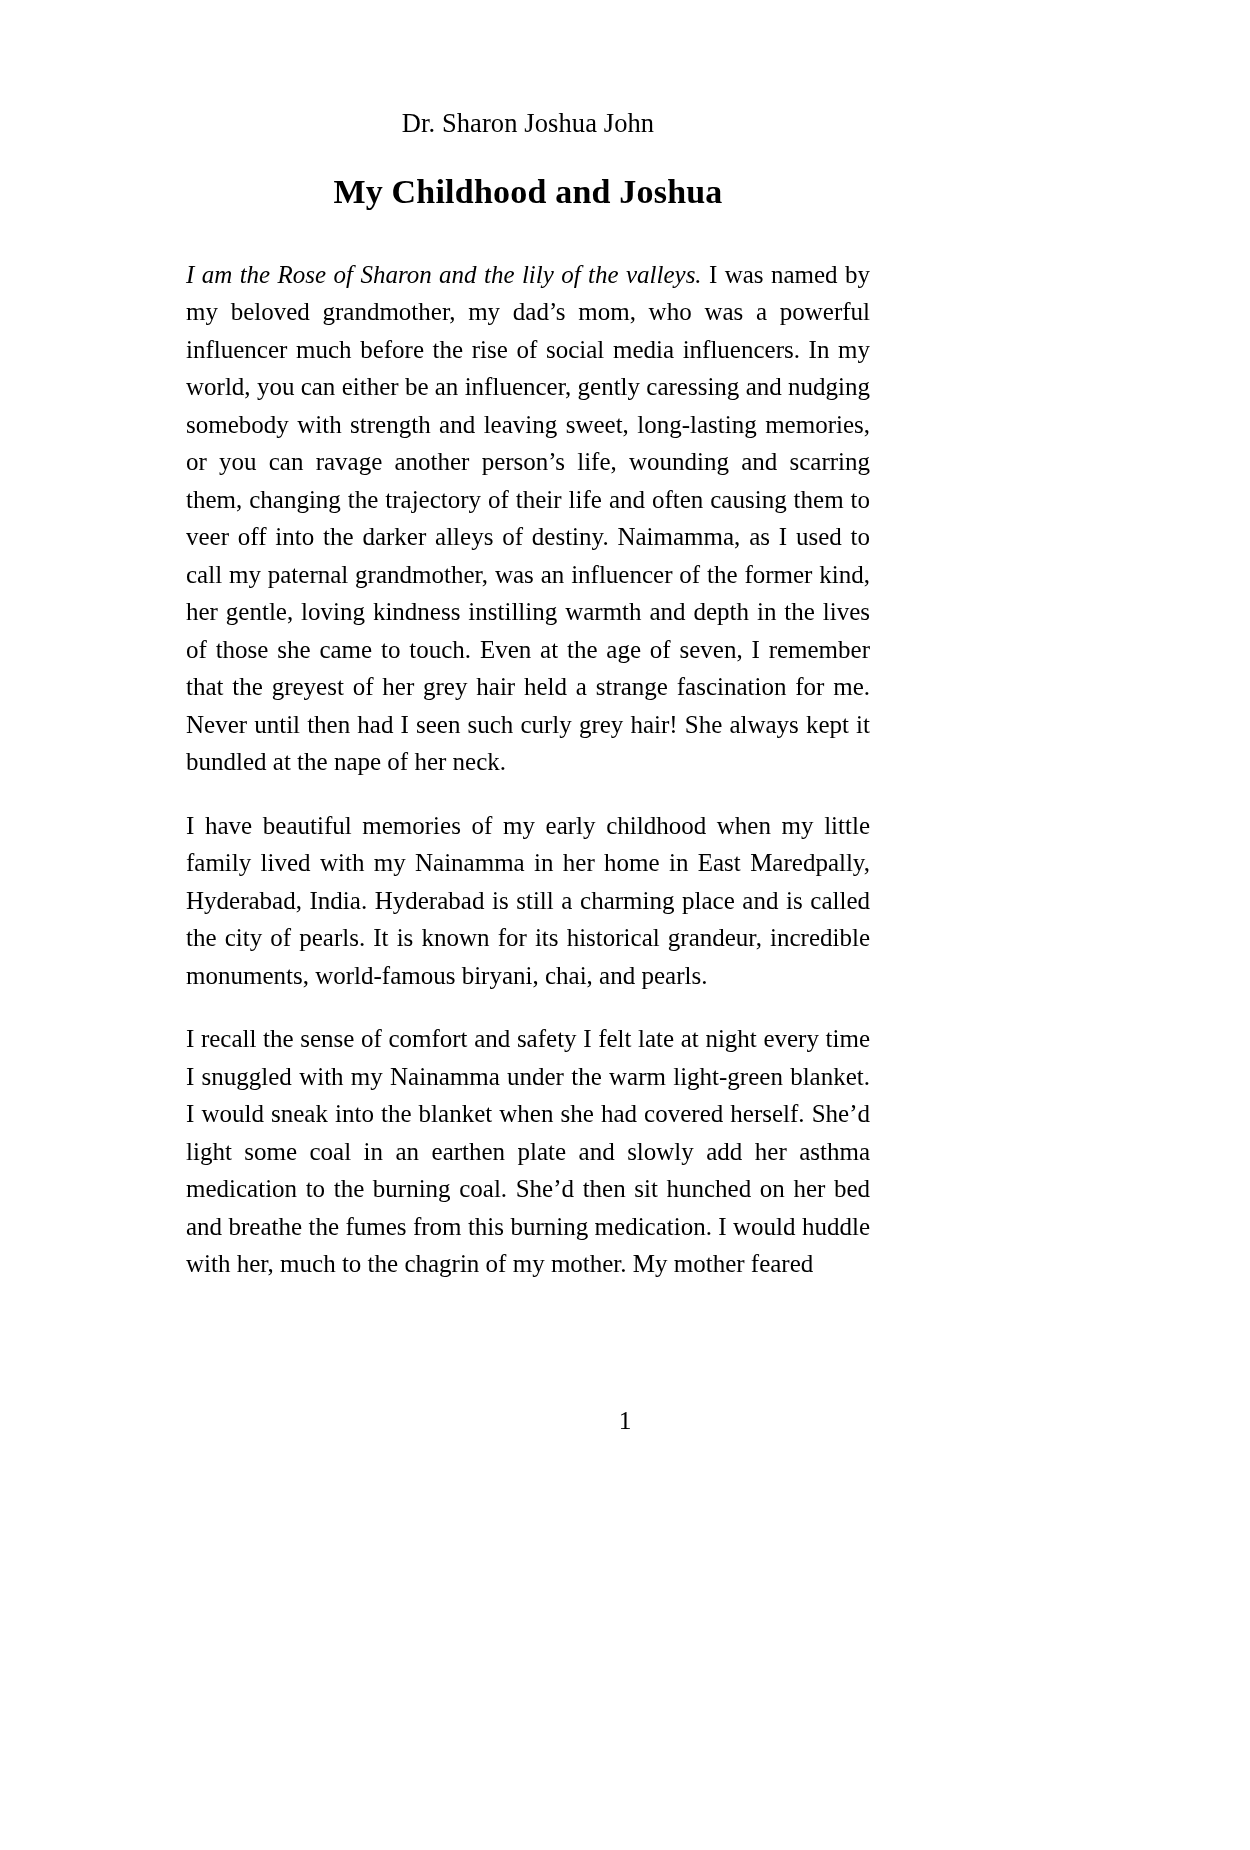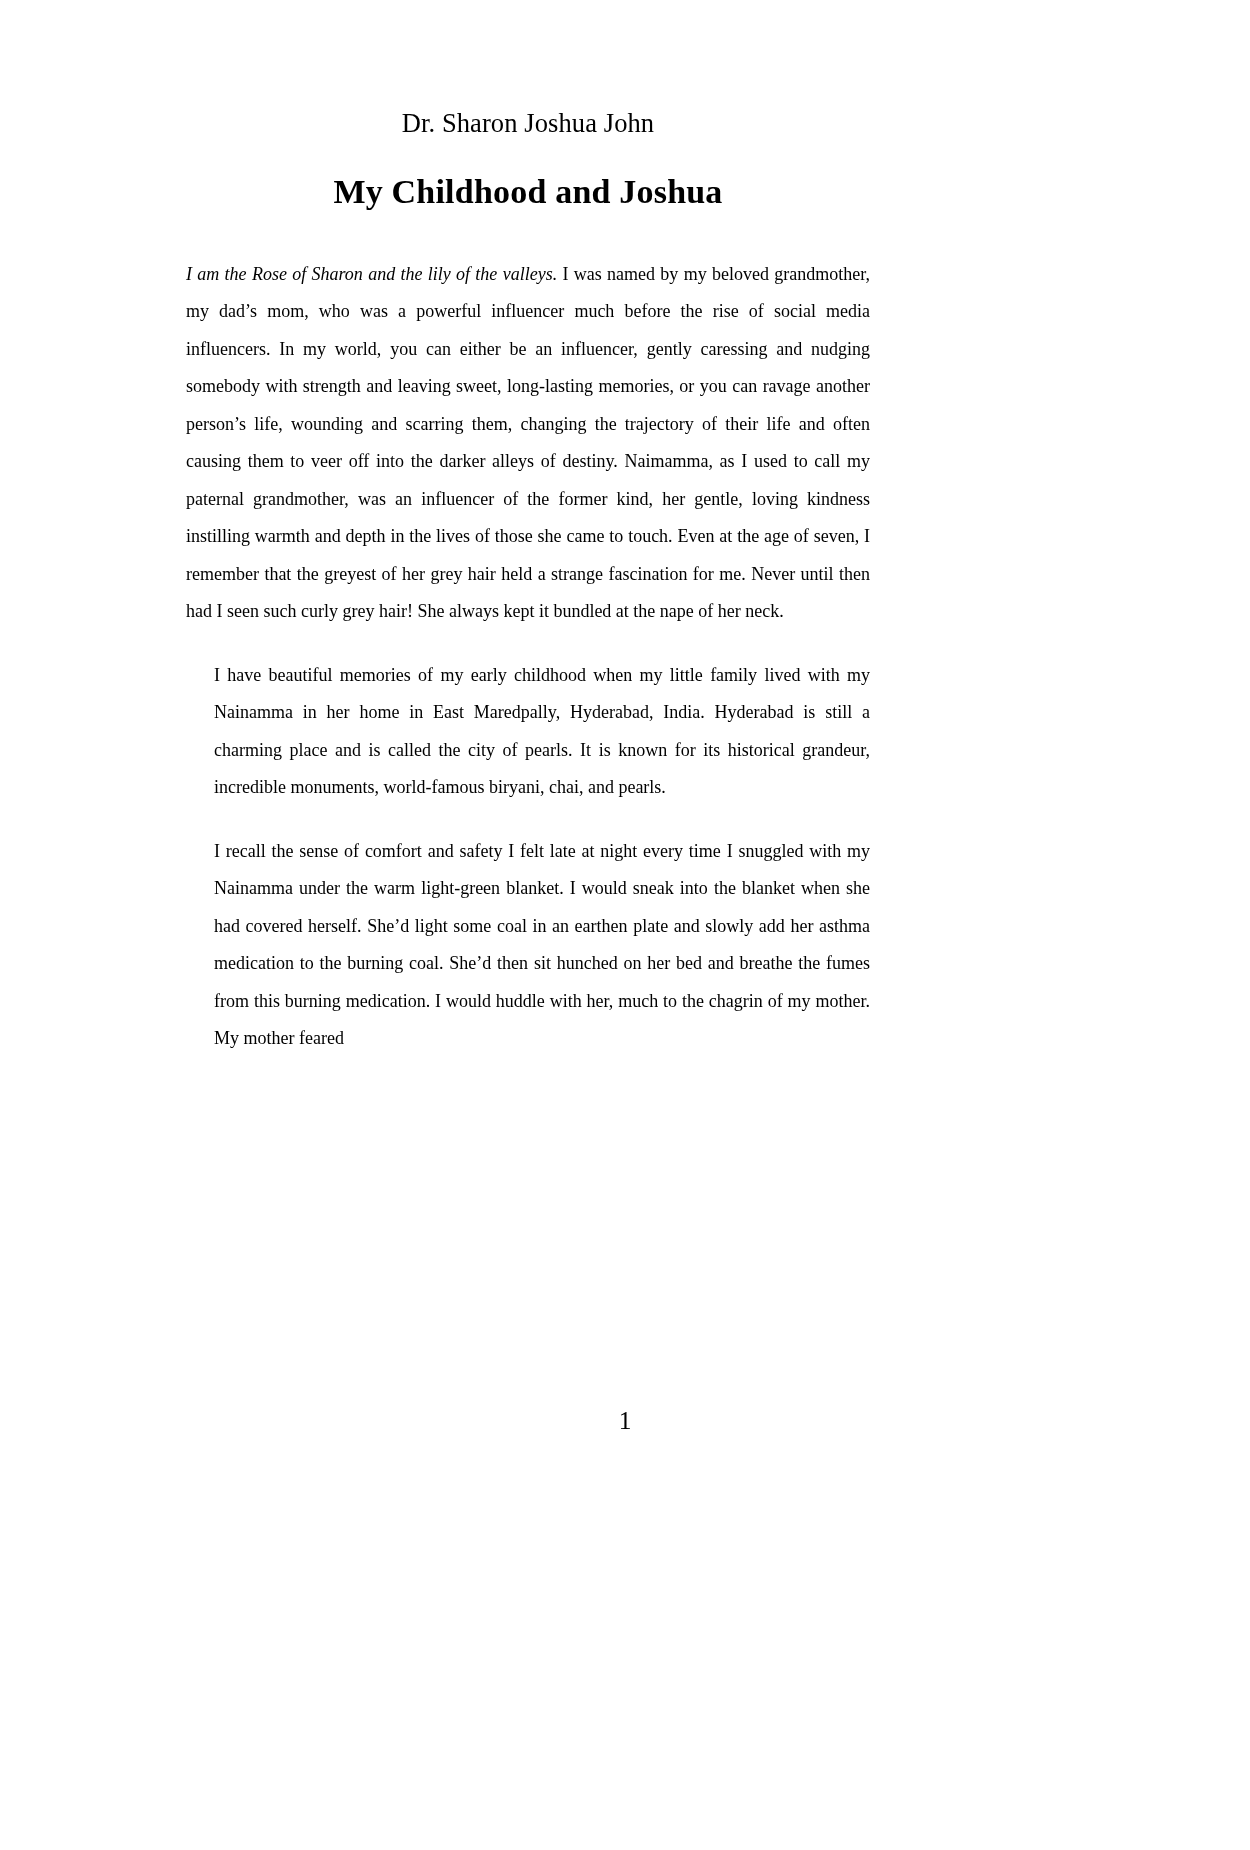--- a/index.html
+++ b/index.html
@@ -39,27 +39,27 @@
     text-align: center;
     font-size: 34px;
     font-weight: bold;
     line-height: 1.2;
     margin-top: 32px;
     letter-spacing: 0.2px;
   }
   .para {
     text-align: justify;
     text-justify: inter-word;
-    font-size: 18px;
+    font-size: 25px;
     line-height: 37.5px;
     margin: 0;
     hyphens: none;
   }
   .para.first { margin-top: 43px; }
-  .para.gap { margin-top: 26px; margin-left: 28px; }
+  .para.gap { margin-top: 26px; }
   .para .lead-italic {
     font-style: italic;
   }
   .page-number {
     position: absolute;
     left: 0;
     right: 0;
     top: 1405px;
     text-align: center;
     font-size: 25.4px;

